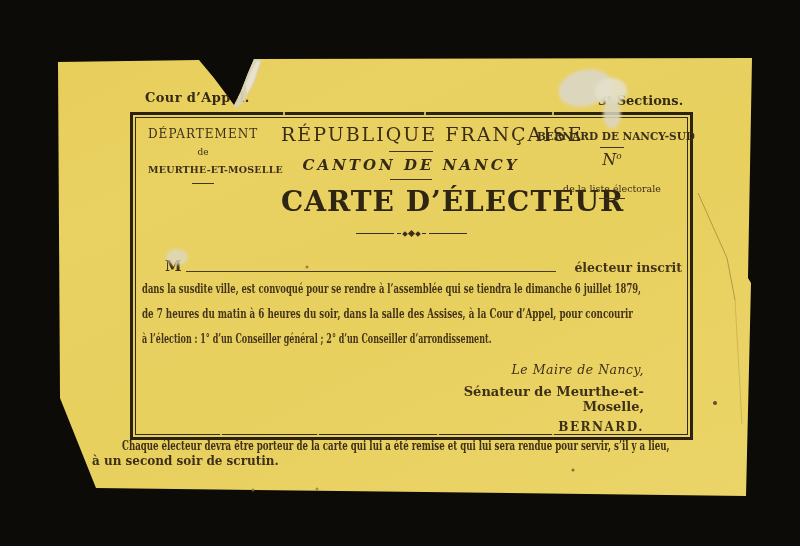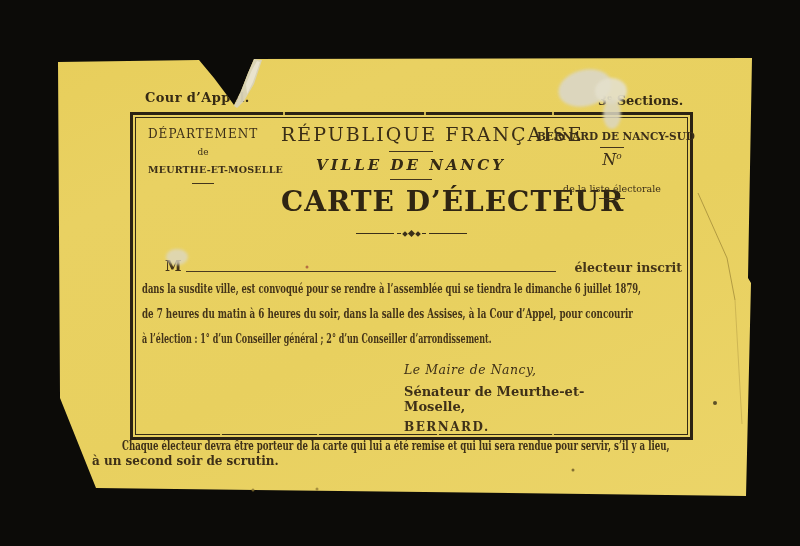--- a/index.html
+++ b/index.html
@@ -59,21 +59,21 @@
   .nameline{left:165px;top:257px;width:517px;display:flex;align-items:flex-end;}
   .initial{font-size:15px;font-weight:bold;}
   .write-line{flex:1;border-bottom:1px solid #4a3a20;margin:0 18px 3px 4px;height:14px;}
   .suffix{font-size:12.5px;font-weight:bold;white-space:nowrap;text-align:center;}
   .bline{font-size:12.5px;font-weight:bold;white-space:nowrap;transform-origin:left center;color:#443419;}
   .bl2{left:142px;top:281px;transform:scaleX(.675);}
   .bl3{left:142px;top:306px;transform:scaleX(.70);}
   .bl4{left:142px;top:331px;transform:scaleX(.64);}
 
   
-  .sig-block{left:404px;top:362px;width:240px;text-align:left;color:#3e3018;}
+  .sig-block{left:404px;top:362px;width:240px;text-align:right;color:#3e3018;}
   .sig1{font-size:12.5px;font-style:italic;letter-spacing:.5px;}
   .sig2{font-size:13px;font-weight:bold;margin-top:7px;}
   .sig3{font-size:12px;font-weight:bold;letter-spacing:1.5px;margin-top:6px;}
 
   
   .foot1{left:122px;top:439px;font-size:12px;font-weight:bold;white-space:nowrap;
          transform:scaleX(.72);transform-origin:left center;color:#3e3018;}
   .foot2{left:92px;top:454px;font-size:12px;font-weight:bold;white-space:nowrap;color:#3e3018;}
 
   
@@ -97,21 +97,21 @@
     <div class="block dept-block">
       <div class="dept-1">DÉPARTEMENT</div>
       <div class="dept-2">de</div>
       <div class="dept-3">MEURTHE-ET-MOSELLE</div>
       <div class="mini-rule w22"></div>
     </div>
 
     <div class="block center-block">
       <div class="rep">RÉPUBLIQUE FRANÇAISE</div>
       <div class="mini-rule w44"></div>
-      <div class="ville">VILLE DE NANCY</div>
+      <div class="ville">CANTON DE NANCY</div>
       <div class="mini-rule w42"></div>
       <div class="carte">CARTE D’ÉLECTEUR</div>
       <div class="orn">
         <span class="orn-line"></span>
         <span class="orn-mid">
           <span class="tick"></span>
             <span class="dia d4"></span>
             <span class="dia d5"></span>
           <span class="dia d4"></span>
             <span class="tick"></span>

